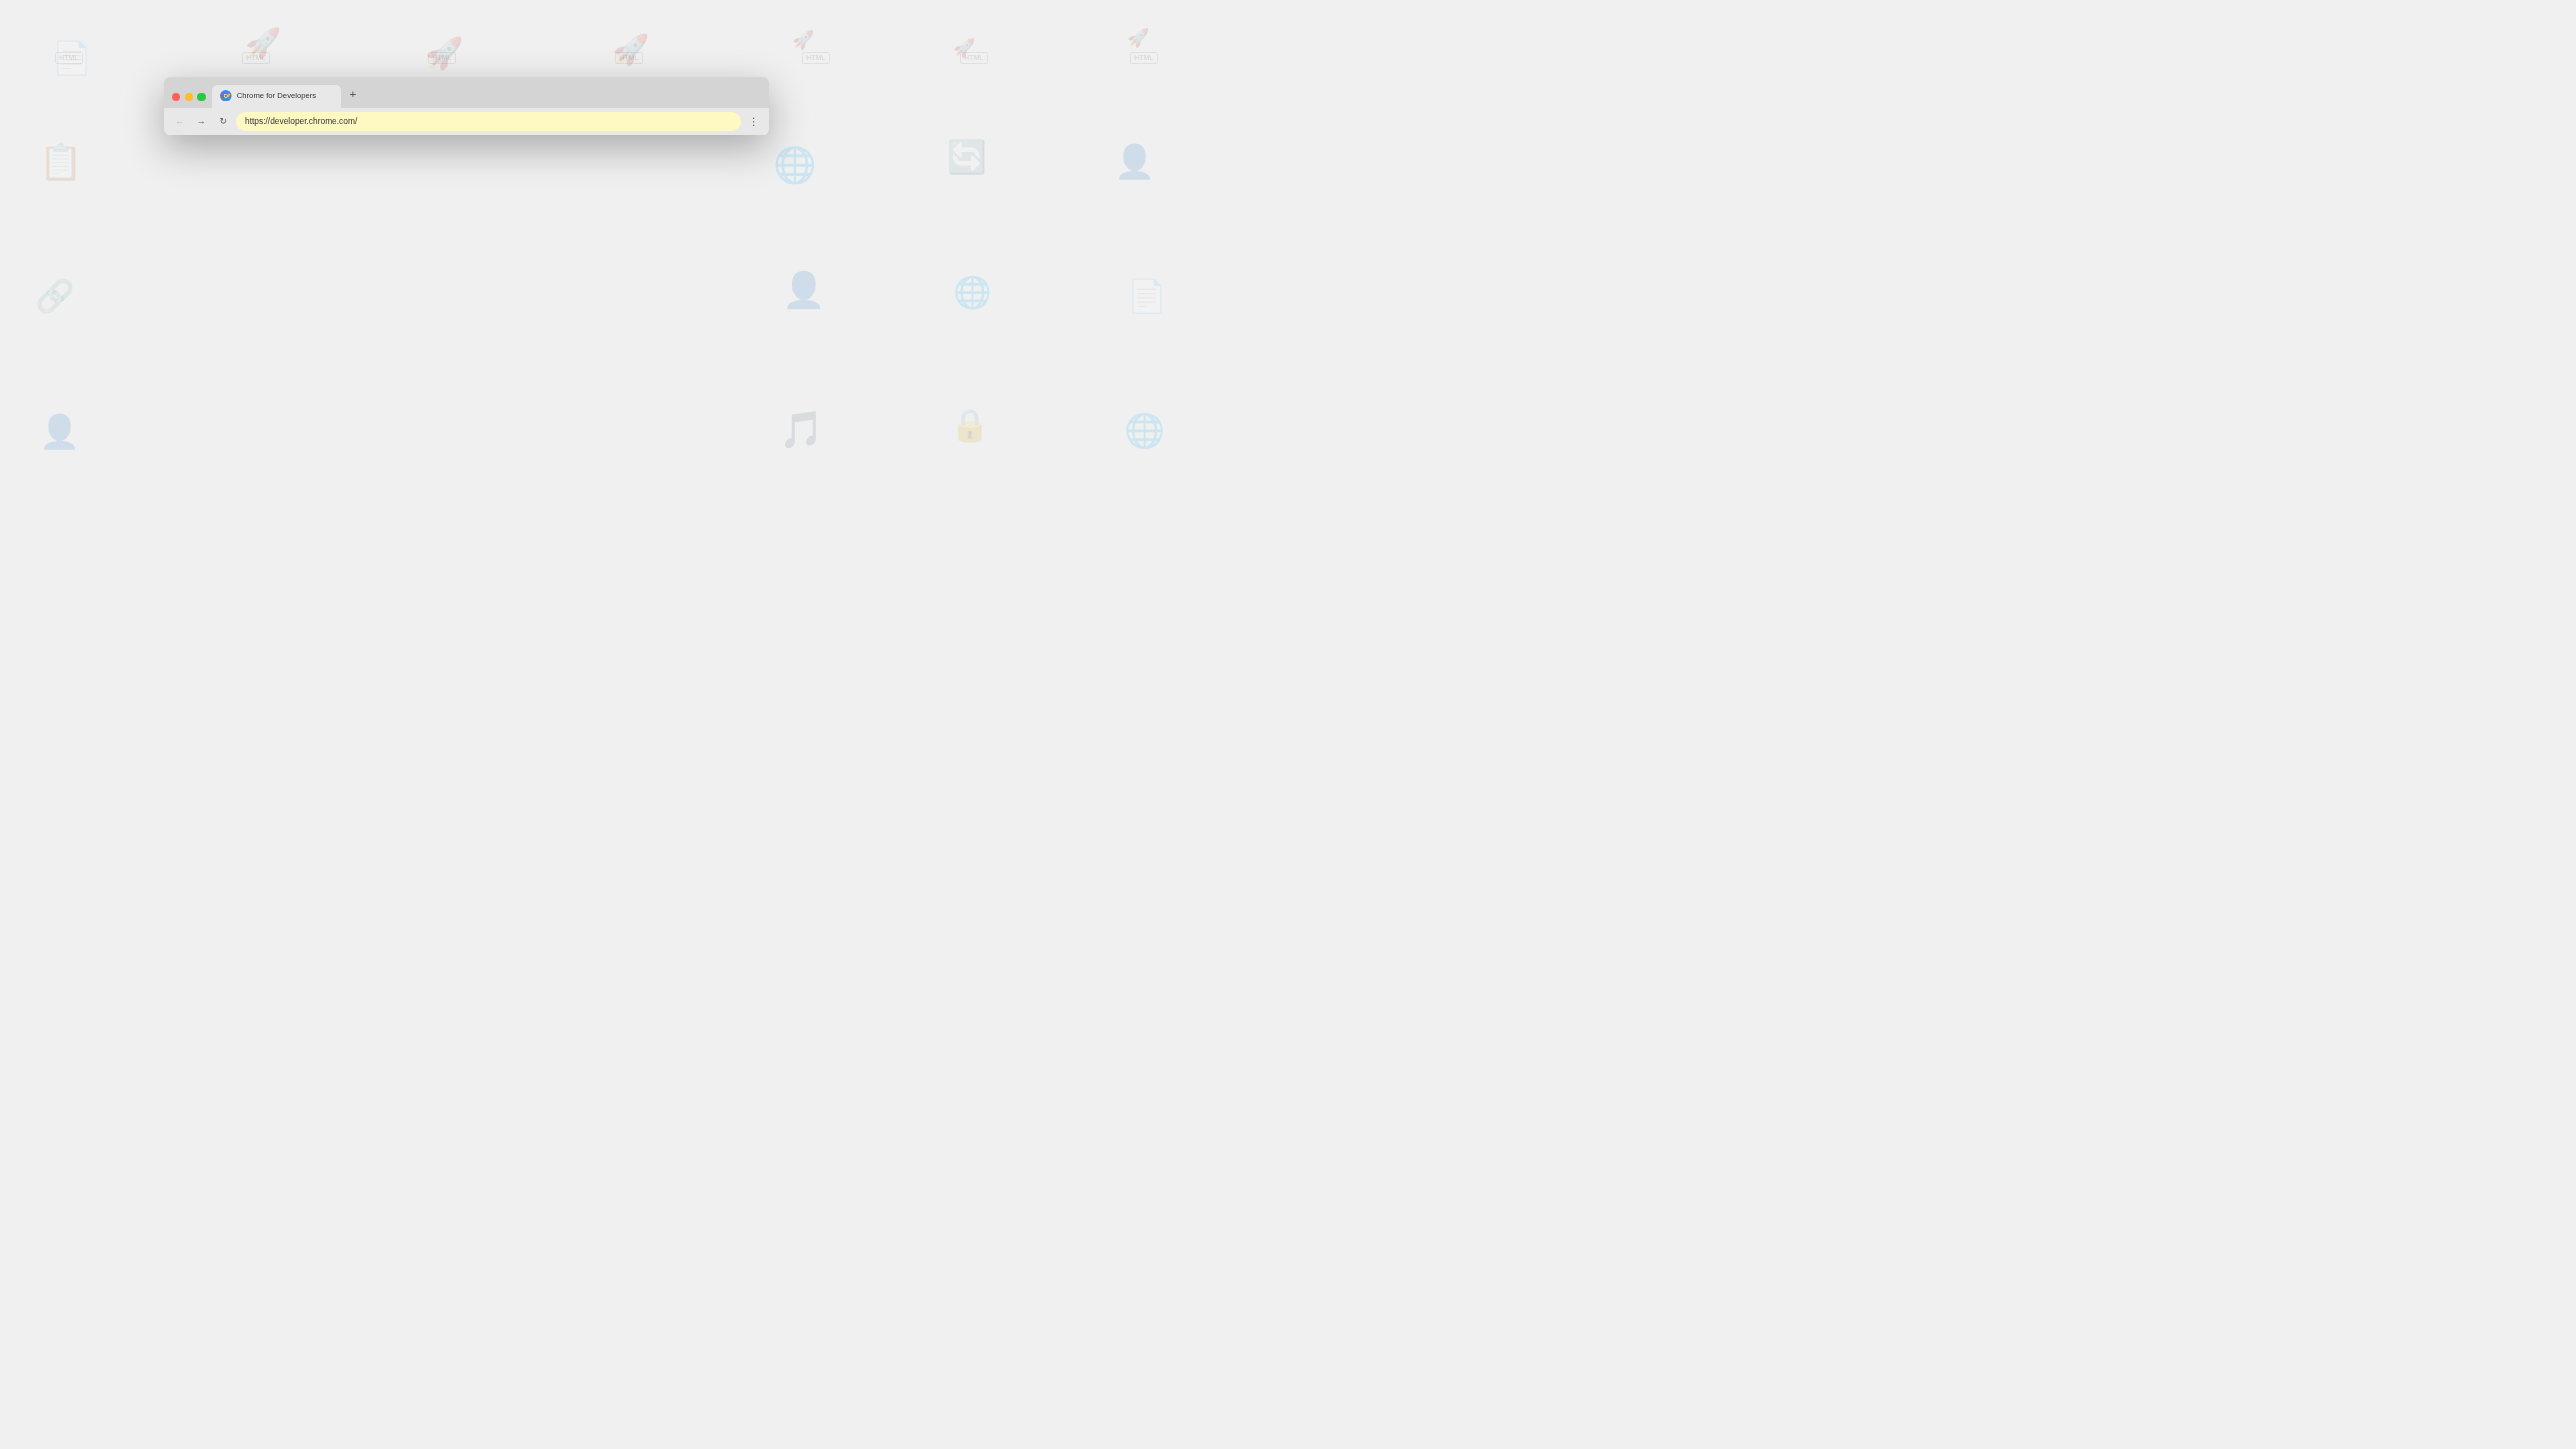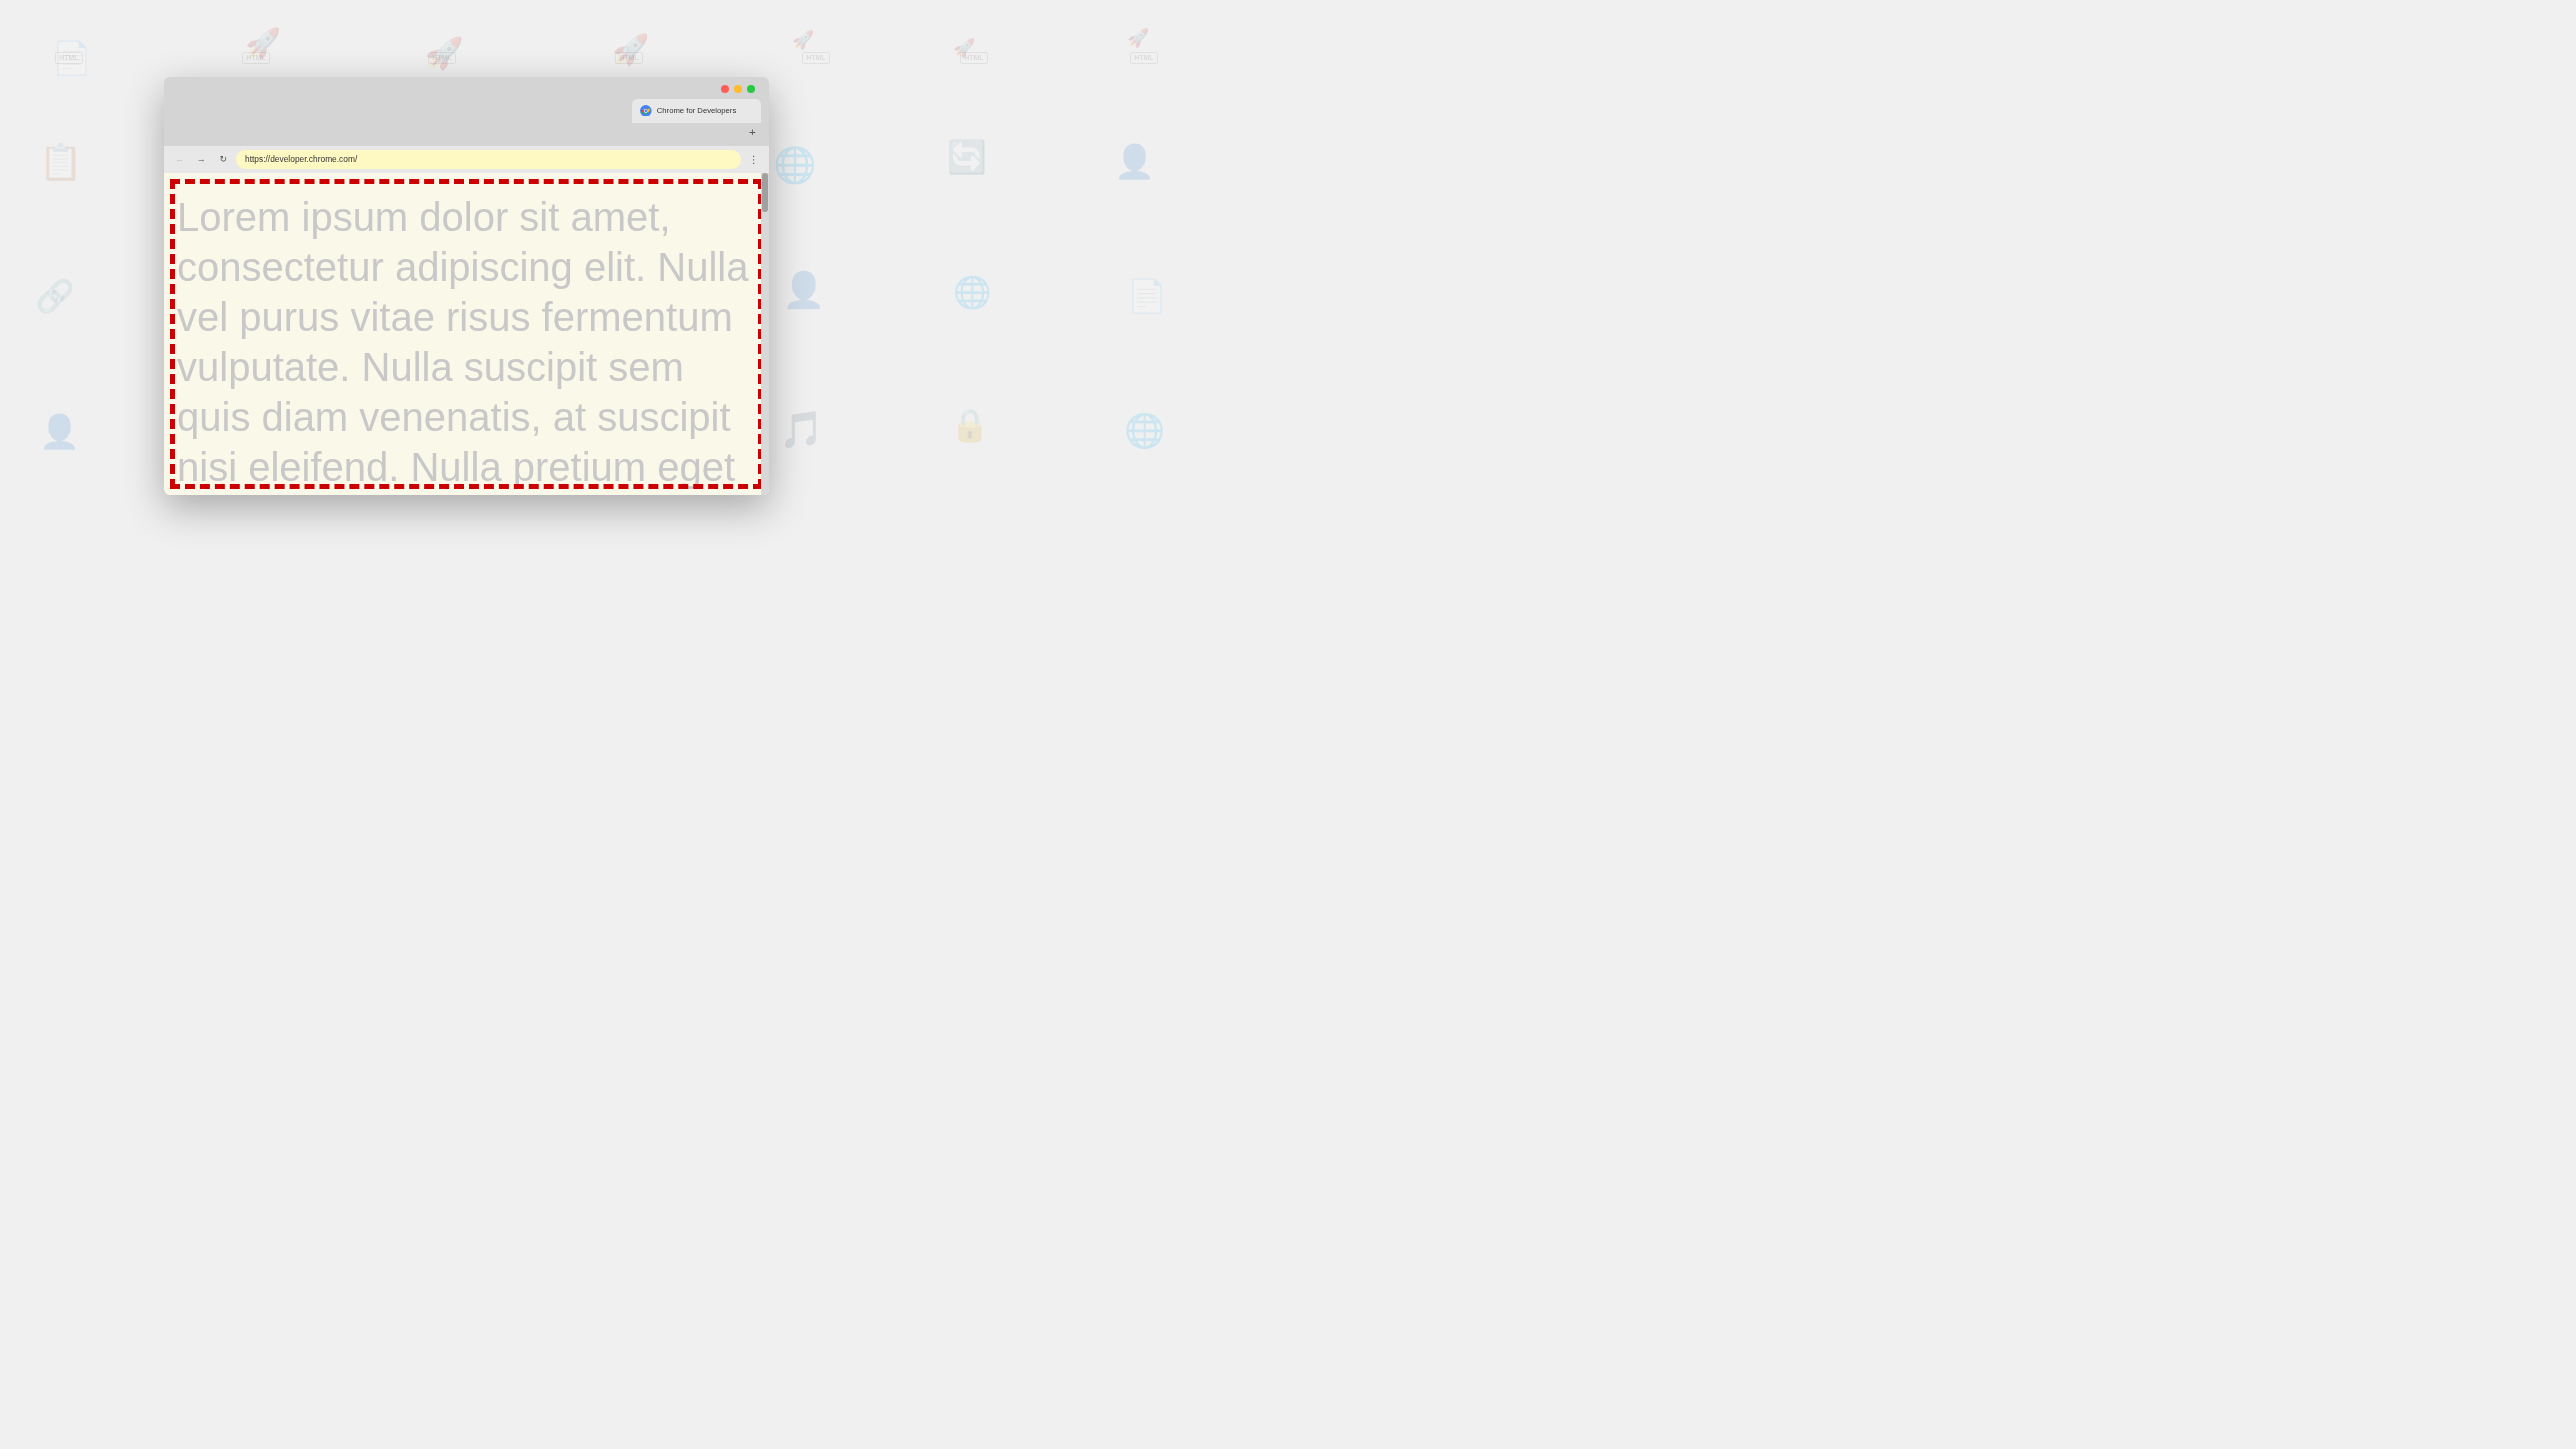--- a/index.html
+++ b/index.html
@@ -33,21 +33,20 @@
       overflow: hidden;
       z-index: 10;
     }
 
     
     .title-bar {
       background: #d4d4d4;
       padding: 7.7px 7.7px 0 7.7px;
       display: flex;
       align-items: flex-end;
-      flex-direction: column;
     }
 
     .window-controls {
       display: flex;
       gap: 4.5px;
       align-items: center;
       padding-bottom: 6.4px;
       margin-right: 6.4px;
     }
 
@@ -286,25 +285,15 @@
   </div>
 
   <div class="nav-bar">
     <button class="nav-btn disabled">←</button>
     <button class="nav-btn">→</button>
     <button class="nav-btn">↻</button>
     <input class="address-bar" type="text" value="https://developer.chrome.com/" style="">
     <button class="menu-btn">⋮</button>
   </div>
 
-  <div class="page-content">
-
-    <div class="dashed-border-overlay"></div>
-
-    <div class="scrollbar">
-      <div class="scrollbar-thumb"></div>
-    </div>
-
-    <div class="lorem-text">Lorem ipsum dolor sit amet, consectetur adipiscing elit. Nulla vel purus vitae risus fermentum vulputate. Nulla suscipit sem quis diam venenatis, at suscipit nisi eleifend. Nulla pretium eget</div>
-  </div>
 
 </div>
 
 
 </body></html>

